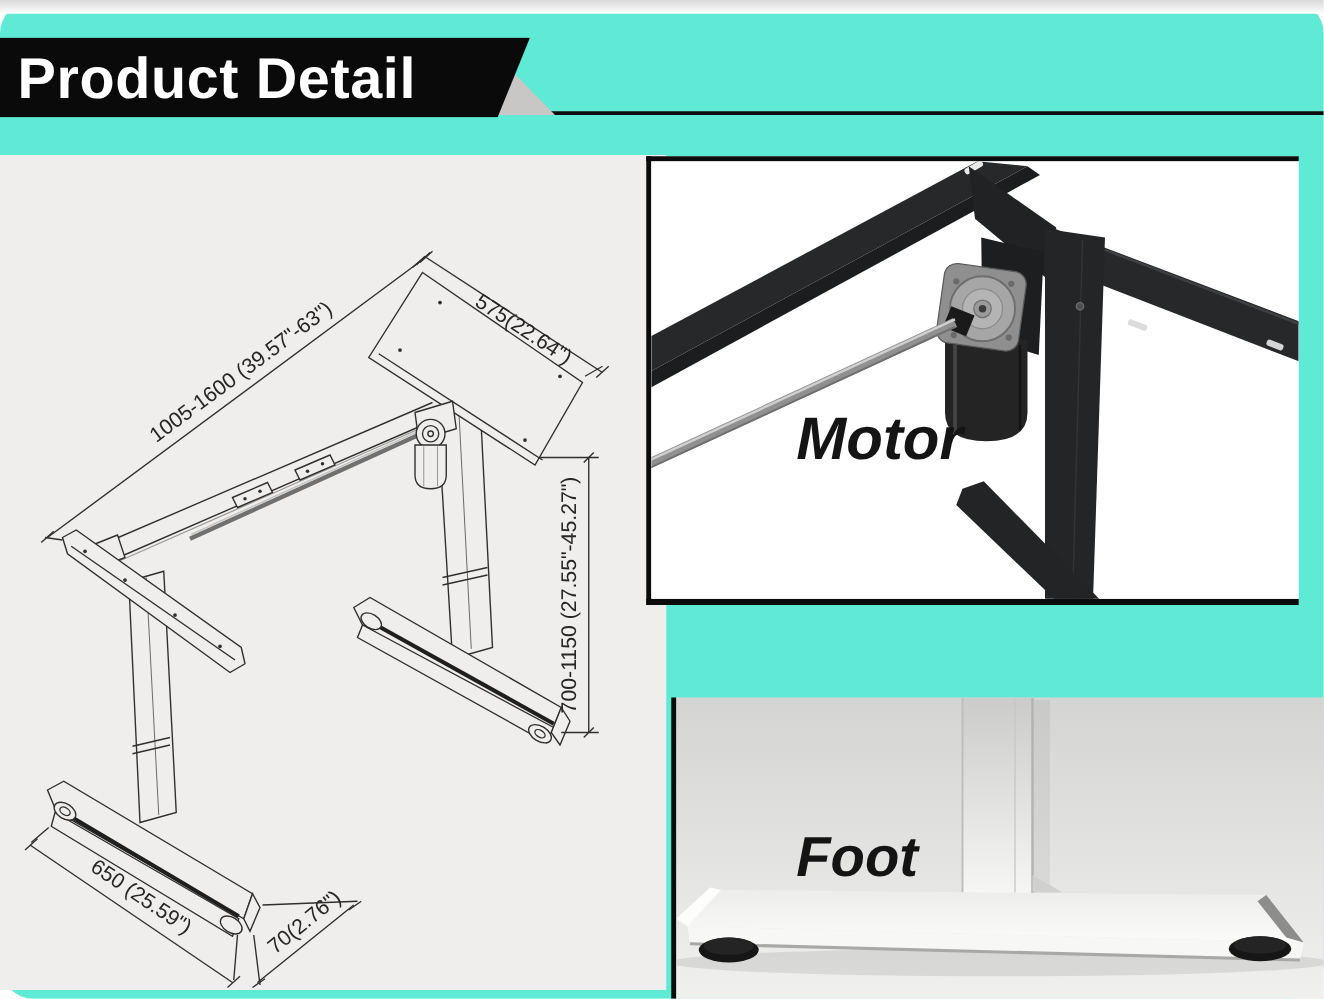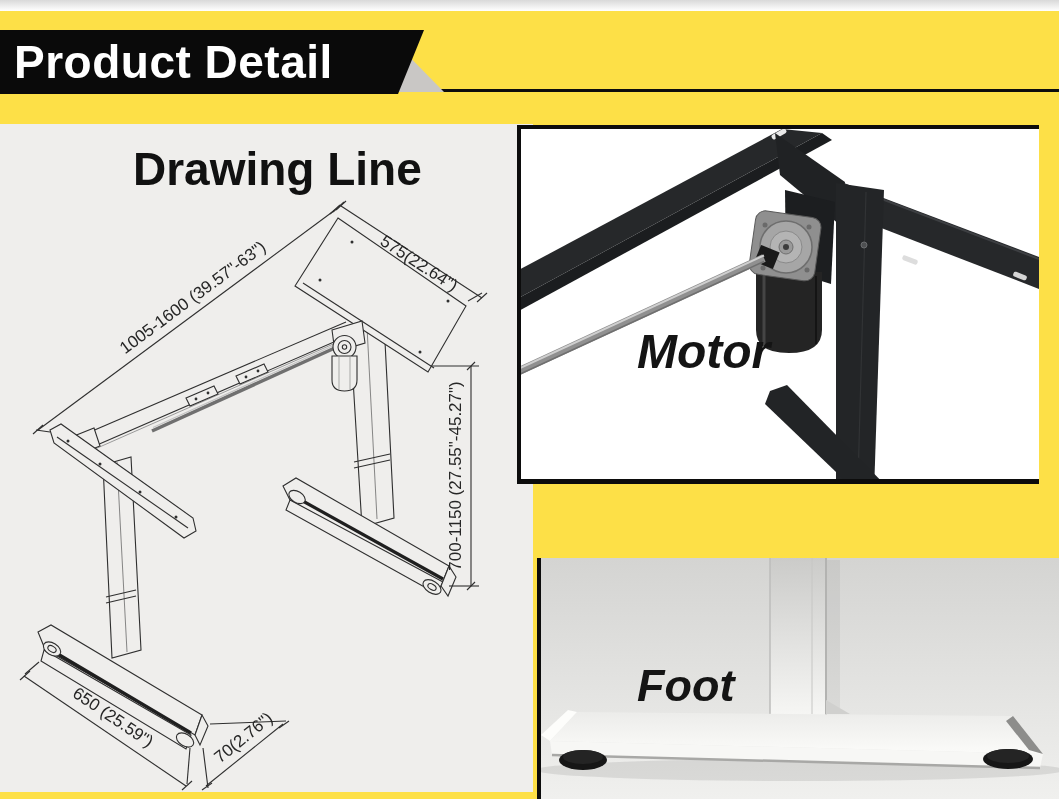--- a/index.html
+++ b/index.html
@@ -1,17 +1,17 @@
 <!DOCTYPE html>
 <html><head>
 <meta charset="utf-8">
 <style>
   html,body{margin:0;padding:0;background:#ffffff;width:1059px;height:799px;overflow:hidden;
     font-family:"Liberation Sans",sans-serif;}
-  .stage{position:relative;width:1059px;height:799px;background:#fde047;}
+  .stage{position:relative;width:1059px;height:799px;background:#5eead4;border-radius:27px;}
   .top-fade{position:absolute;left:0;top:0;width:1059px;height:11px;
     background:linear-gradient(#d9d9d9,#ffffff);}
   .banner{position:absolute;left:0;top:30px;width:424px;height:64px;background:#0a0a0a;z-index:3;
     clip-path:polygon(0 0,100% 0,calc(100% - 26px) 100%,0 100%);
     display:flex;align-items:center;}
   .banner span{color:#ffffff;font-size:46px;font-weight:bold;padding-left:14px;letter-spacing:.5px;}
   .banner-shadow{position:absolute;left:392px;top:56px;width:52px;height:36px;background:#c9c7c5;z-index:2;
     clip-path:polygon(32% 0,100% 100%,0 100%);}
   .header-rule{position:absolute;left:380px;top:89px;width:679px;height:3px;background:#0d0d0d;z-index:1;}
 
@@ -45,21 +45,20 @@
 
   <div class="top-fade"></div>
 
   <div class="banner">
     <span>Product Detail</span>
   </div>
   <div class="banner-shadow"></div>
   <div class="header-rule"></div>
 
   <section class="panel-drawing">
-    <h2>Drawing Line</h2>
     <svg width="533" height="668" viewBox="0 124 533 668">
 
       <g>
         <path class="line" d="M76,438 L346,322"></path>
         <path class="line" d="M81,452 L350,335"></path>
         <path class="line" d="M76,438 L81,452"></path>
         <path d="M95,449 L340,341" stroke="#9a9a9a" stroke-width="1" fill="none"></path>
         <path d="M152,431 L337,347" stroke="#707070" stroke-width="3.5" fill="none"></path>
         <path d="M153,427.5 L338,343.5" stroke="#c4c4c4" stroke-width="1.2" fill="none"></path>
         <polygon class="fillbg" points="74,436 94,428 100,446 80,454"></polygon>

